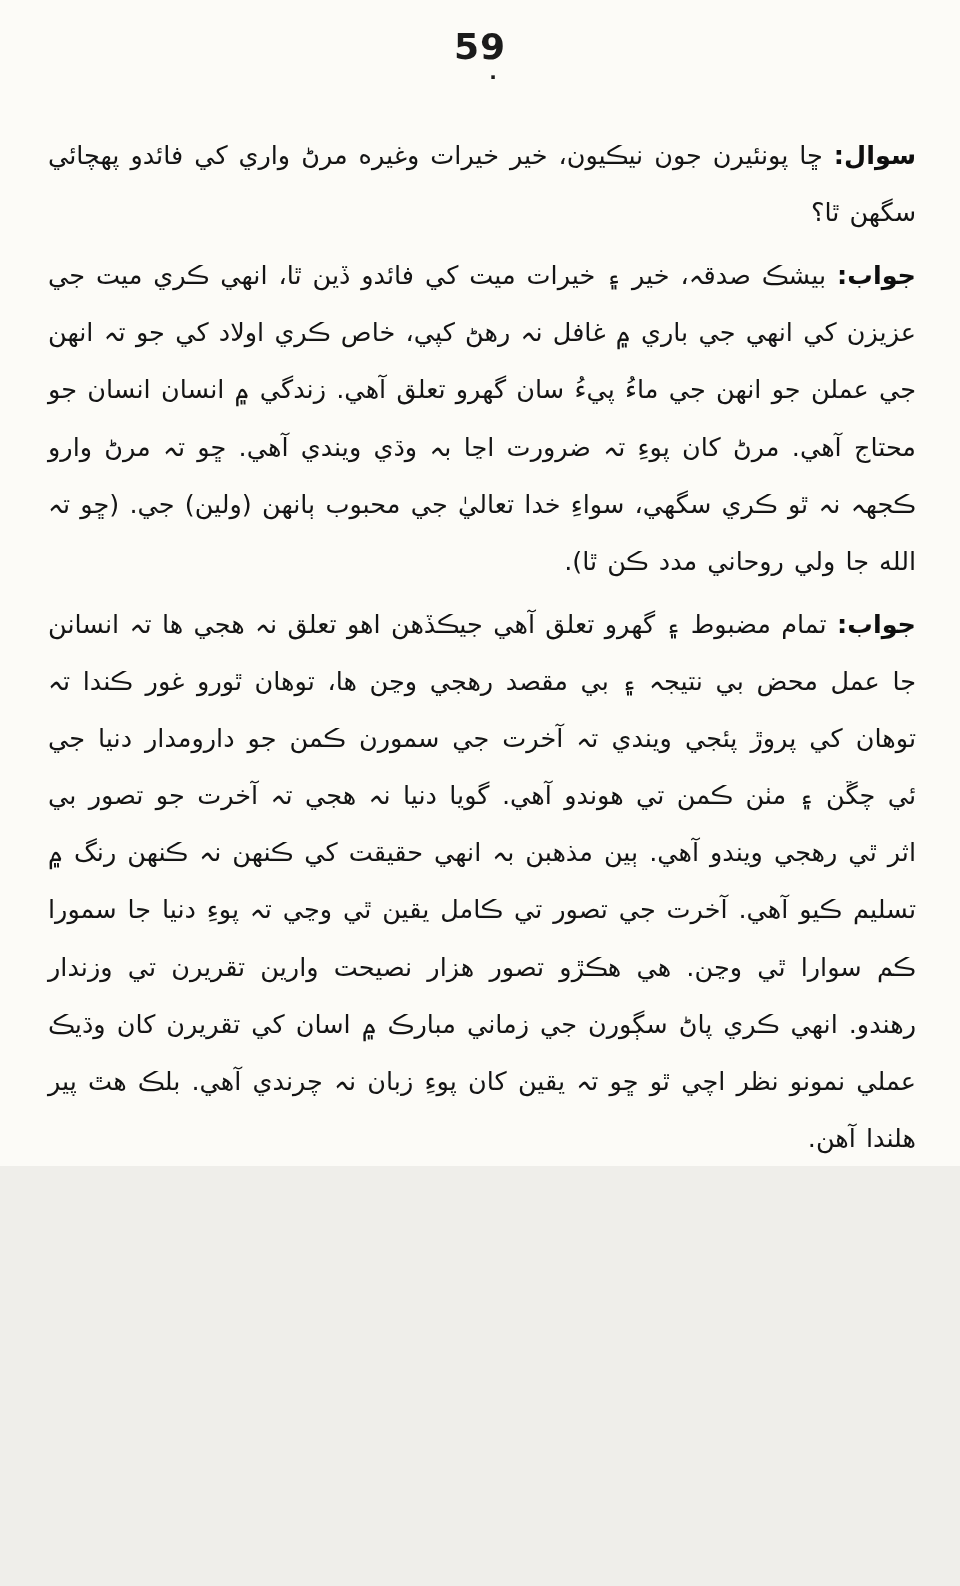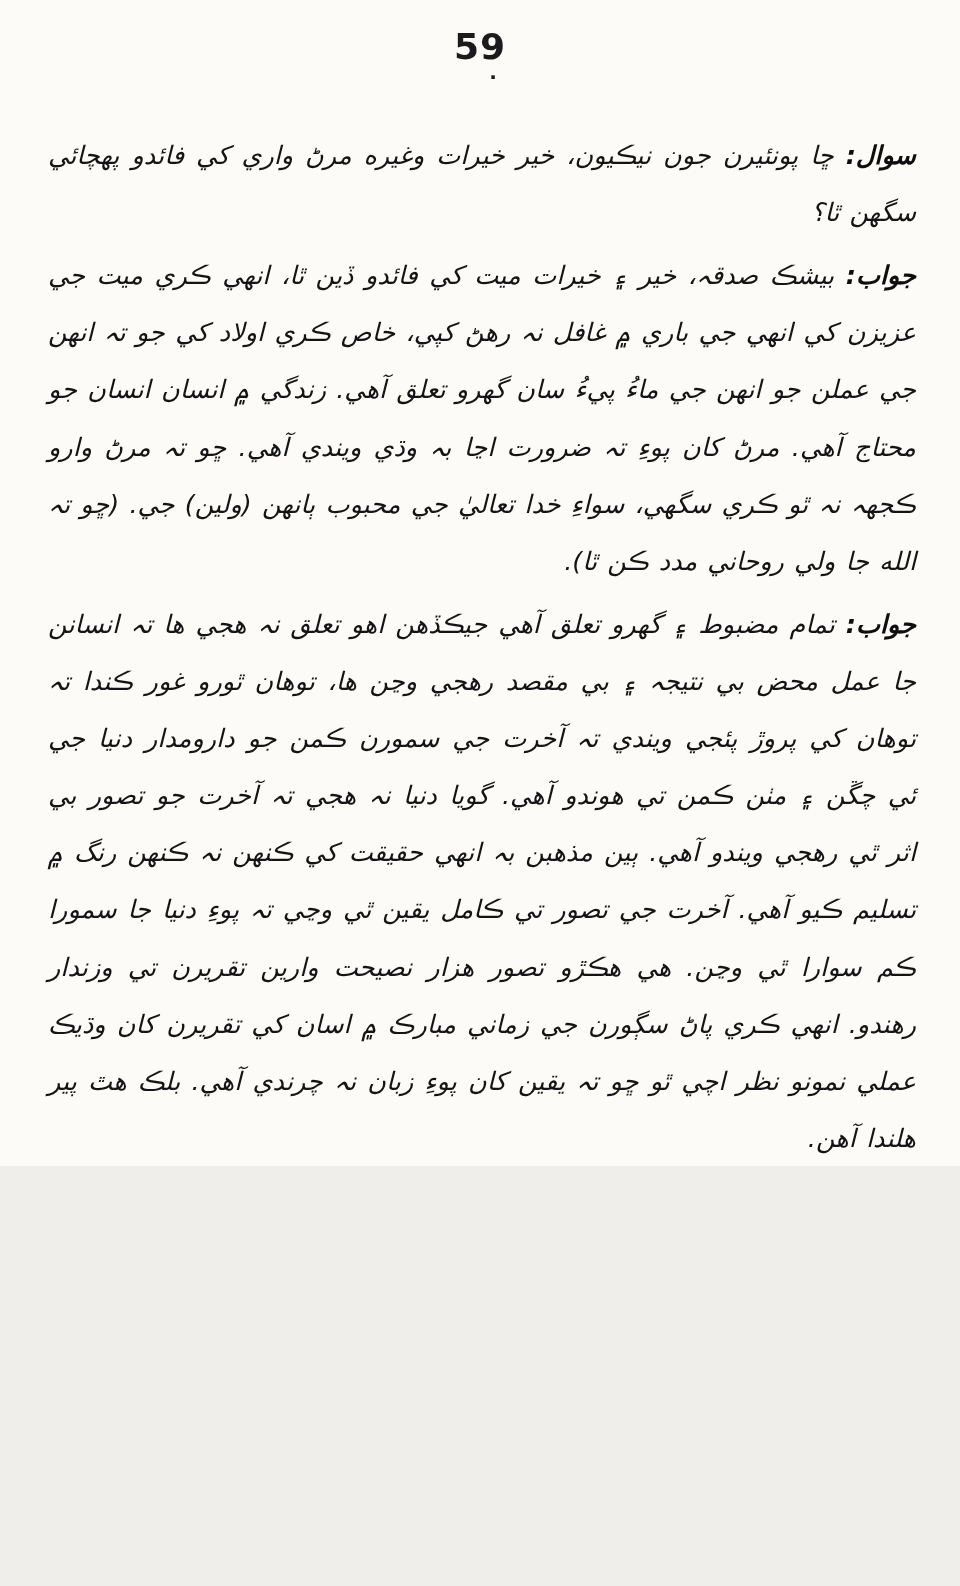--- a/index.html
+++ b/index.html
@@ -44,21 +44,20 @@
     direction: rtl;
     margin-top: 52px;
     font-size: 25.5px;
     line-height: 2.24;
     text-align: justify;
     text-justify: inter-word;
     word-spacing: 2px;
   }
   .qa-block {
     margin: 0 0 6px 4px;
-    font-style: italic;
   }
   .qa-label {
     font-weight: bold;
     color: #0e0e0e;
   }
   .qa-text {
     font-weight: normal;
   }
 </style>
 </head>

